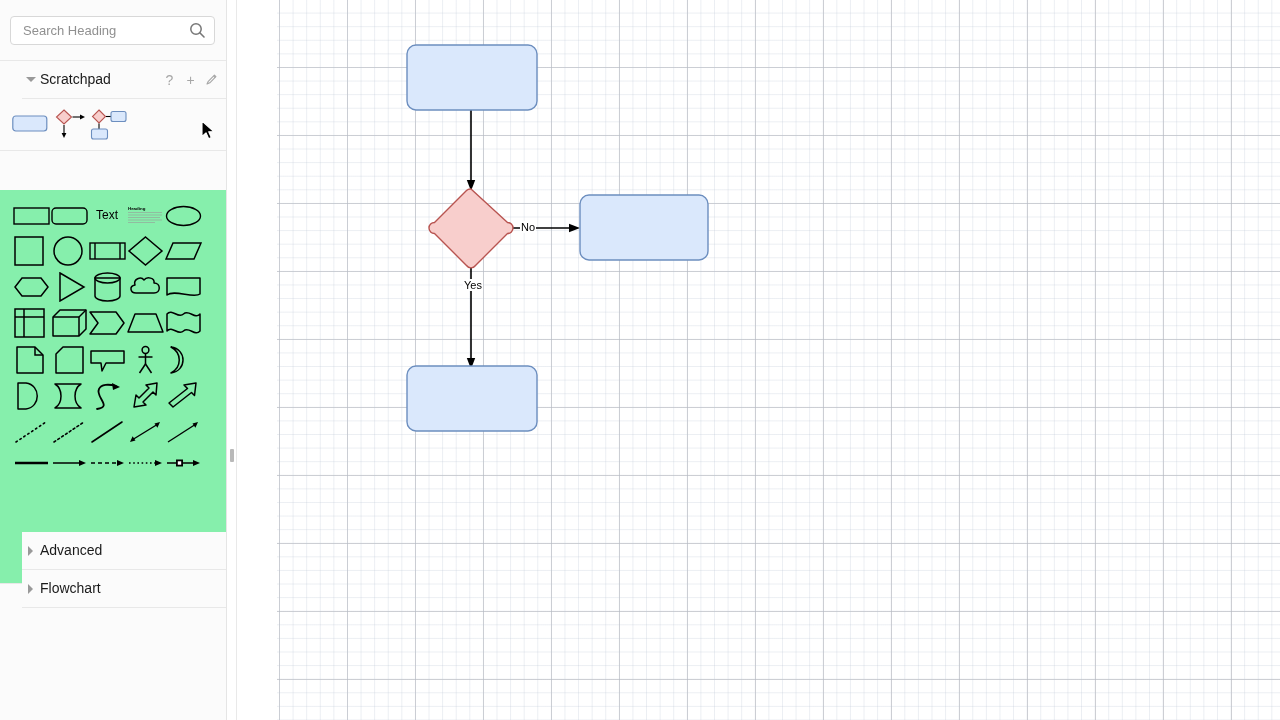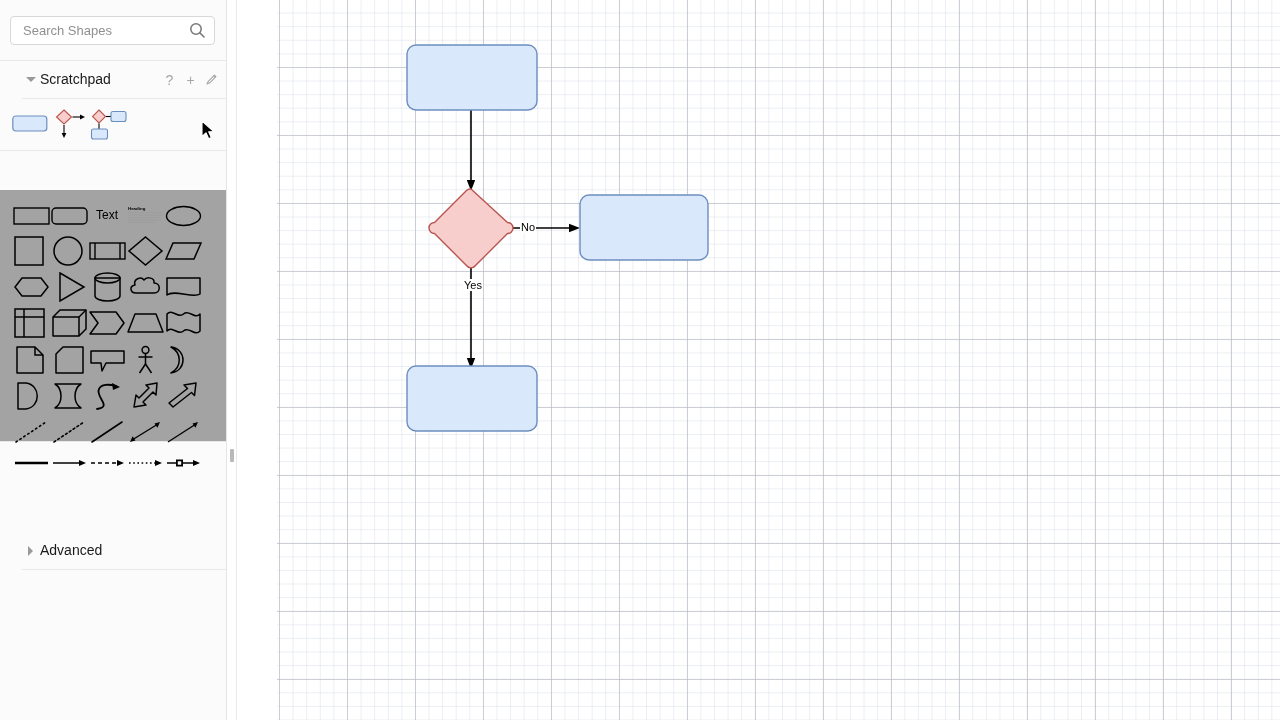--- a/index.html
+++ b/index.html
@@ -88,22 +88,22 @@
   #scratchpad-body {
     position: absolute; left: 0; top: 100px; width: 227px; height: 51px;
     border-bottom: 1px solid #e8e8e8;
     background: #fbfbfb;
     box-sizing: border-box;
   }
   .sp-item { position: absolute; }
 
   
   #general-body {
-    position: absolute; left: 0; top: 190px; width: 227px; height: 252px;
-    background: #a3a3a3;
+    position: absolute; left: 0; top: 190px; width: 227px; height: 394px;
+    background: #86efac;
     border-bottom: 1px solid #e8e8e8;
     box-sizing: border-box;
   }
   .shape-cell {
     position: absolute;
     width: 38px; height: 30px;
     display: flex; align-items: center; justify-content: center;
     cursor: pointer;
   }
   .shape-cell svg { display: block; }
@@ -172,21 +172,21 @@
 </style>
 </head>
 <body>
 
 <div id="app">
 
   <div id="sidebar">
 
     <div id="search-wrap">
       <div id="search-box">
-        <div id="search-input">Search Shapes</div>
+        <div id="search-input">Search Heading</div>
         <svg id="search-icon" viewBox="0 0 17 17">
           <circle cx="7" cy="7" r="5.2" fill="none" stroke="#777" stroke-width="1.5"></circle>
           <line x1="10.8" y1="10.8" x2="15" y2="15" stroke="#777" stroke-width="1.6" stroke-linecap="round"></line>
         </svg>
       </div>
     </div>
 
     <div class="section-header" style="position:absolute;left:0;top:61px;width:227px;">
       <span class="tri open"></span>
       <span class="section-title">Scratchpad</span>
@@ -468,20 +468,24 @@
         </svg>
       </div>
     </div>
 
 
     <div class="section-header" id="adv-header">
       <span class="tri closed"></span>
       <span class="section-title">Advanced</span>
     </div>
 
+    <div class="section-header" id="flow-header">
+      <span class="tri closed"></span>
+      <span class="section-title">Flowchart</span>
+    </div>
 
     <div id="sidebar-filler"></div>
   </div>
 
   <div id="splitter">
     <div id="splitter-grip"></div>
   </div>
 
   <div id="canvas">
     <div id="grid"></div>

